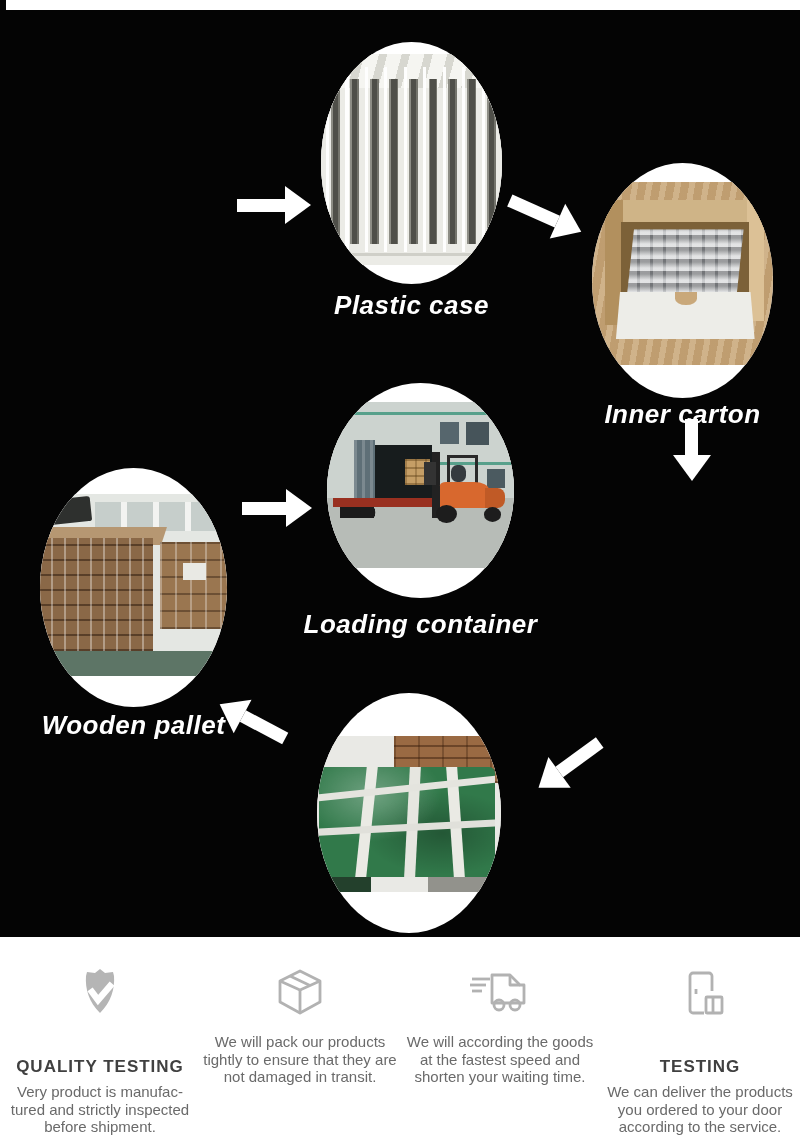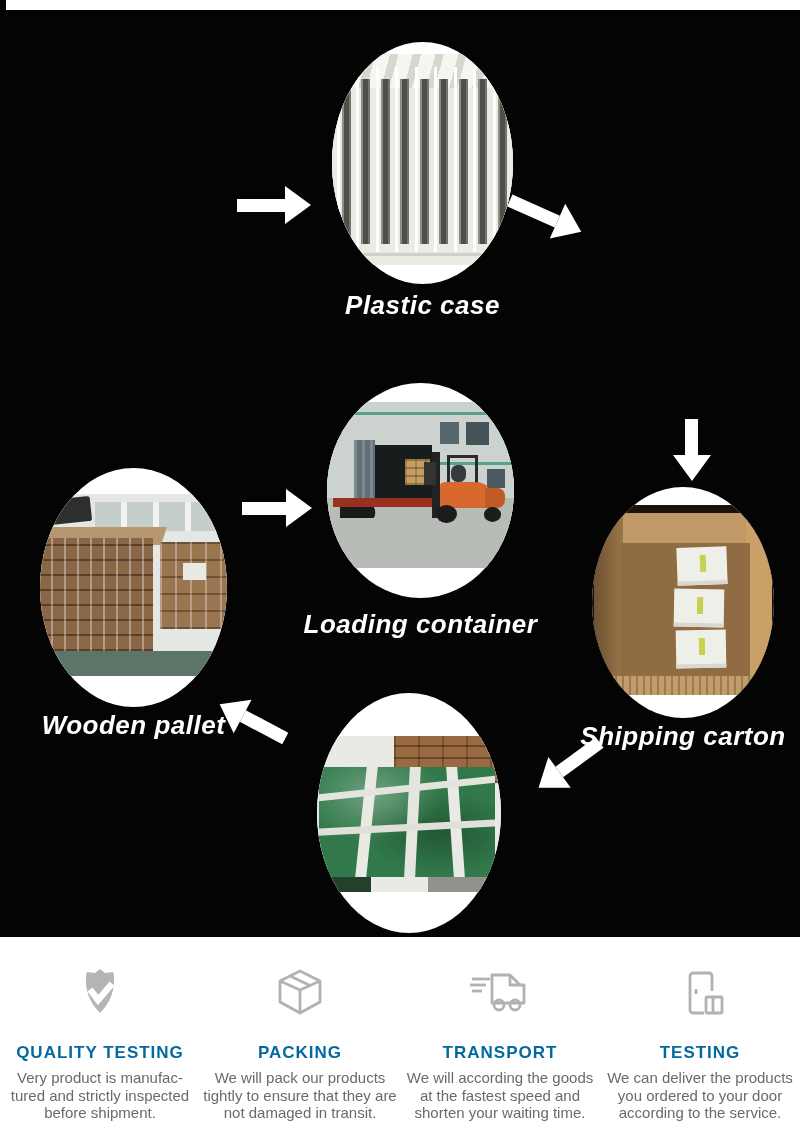--- a/index.html
+++ b/index.html
@@ -10,21 +10,21 @@
   
   .step{position:absolute;}
   .bubble{position:relative;width:100%;height:100%;background:#ffffff;border-radius:50%;overflow:hidden;}
   .photo{position:absolute;left:-2px;right:-2px;overflow:hidden;}
   .photo > div{position:absolute;}
   .step-label{position:absolute;left:50%;transform:translateX(-50%);width:320px;text-align:center;
               color:#ffffff;font-weight:bold;font-style:italic;font-size:26px;letter-spacing:0.5px;}
 
   .step-laser  {left:40px;  top:143px; width:183px; height:231px;}
   .step-laser  .step-label{top:236px;}
-  .step-plastic{left:332px; top:42px;  width:181px; height:242px;text-decoration:underline;}
+  .step-plastic{left:321px; top:42px;  width:181px; height:242px;text-decoration:underline;}
   .step-plastic .step-label{top:248px;}
   .step-inner  {left:592px; top:163px; width:181px; height:235px;}
   .step-inner  .step-label{top:236px;}
   .step-load   {left:327px; top:383px; width:187px; height:215px;}
   .step-load   .step-label{top:226px;}
   .step-wood   {left:40px;  top:468px; width:187px; height:239px;}
   .step-wood   .step-label{top:242px;}
   .step-ship   {left:592px; top:487px; width:182px; height:231px;}
   .step-ship   .step-label{top:234px;}
   .step-bale   {left:317px; top:693px; width:184px; height:240px;}
@@ -159,21 +159,21 @@
   .ph-bale .sv1{left:24%;top:-5%;width:6%;height:110%;background:#eaeae4;transform:rotate(6deg);}
   .ph-bale .sv2{left:50%;top:-5%;width:6%;height:110%;background:#e6e6e0;transform:rotate(3deg);}
   .ph-bale .sv3{left:74%;top:-5%;width:6%;height:110%;background:#eaeae4;transform:rotate(-4deg);}
   .ph-bale .sh1{left:-5%;top:16%;width:110%;height:6%;background:#e4e4de;transform:rotate(-6deg);}
   .ph-bale .sh2{left:-5%;top:52%;width:110%;height:6%;background:#e0e0da;transform:rotate(-3deg);}
 
   
   .footer{position:absolute;left:0;right:0;top:937px;height:209px;background:#ffffff;display:flex;}
   .feature{flex:1;text-align:center;padding-top:20px;}
   .feature .icon{height:76px;display:flex;align-items:center;justify-content:center;}
-  .feature h3{margin:10px 0 6px 0;font-size:17px;font-weight:bold;color:#0369a1;letter-spacing:1px;}
+  .feature h3{margin:24px 0 6px 0;font-size:17px;font-weight:bold;color:#404040;letter-spacing:1px;}
   .feature p{margin:0 -8px;font-size:15px;line-height:1.18;color:#6a6a6a;white-space:pre-line;}
 </style>
 </head>
 <body>
 
 <div class="canvas">
   <div class="top-strip"></div>
 
 
   <div class="step step-plastic">
@@ -182,20 +182,34 @@
         <div class="ridges"></div>
         <div class="tray"></div>
         <div class="taps"></div>
         <div class="slotlines"></div>
         <div class="caseedge"></div>
       </div>
     </div>
     <div class="step-label">Plastic case</div>
   </div>
 
+  <div class="step step-inner">
+    <div class="bubble">
+      <div class="photo ph-inner">
+        <div class="backwall"></div>
+        <div class="leftwall"></div>
+        <div class="rightwall"></div>
+        <div class="cavity"></div>
+        <div class="rolls"></div>
+        <div class="trayfront"></div>
+        <div class="notch"></div>
+      </div>
+    </div>
+    <div class="step-label">Inner carton</div>
+  </div>
 
   <div class="step step-wood">
     <div class="bubble">
       <div class="photo ph-wood">
         <div class="winband"></div>
         <div class="equip"></div>
         <div class="stacktop"></div>
         <div class="stackmain"></div>
         <div class="stackright"></div>
         <div class="whitelabel"></div>
@@ -226,41 +240,20 @@
         <div class="fldriver"></div>
         <div class="flbody"></div>
         <div class="flcounter"></div>
         <div class="flwheel1"></div>
         <div class="flwheel2"></div>
       </div>
     </div>
     <div class="step-label">Loading container</div>
   </div>
 
-  <div class="step step-ship">
-    <div class="bubble">
-      <div class="photo ph-ship">
-        <div class="wallback"></div>
-        <div class="wallleft"></div>
-        <div class="wallright"></div>
-        <div class="floorin"></div>
-        <div class="flap"></div>
-        <div class="wbox wbox1">
-            <span class="sticker"></span>
-          </div>
-        <div class="wbox wbox2">
-            <span class="sticker"></span>
-          </div>
-        <div class="wbox wbox3">
-            <span class="sticker"></span>
-          </div>
-      </div>
-    </div>
-    <div class="step-label">Shipping carton</div>
-  </div>
 
   <div class="step step-bale">
     <div class="bubble">
       <div class="photo ph-bale">
         <div class="boxesbg"></div>
         <div class="floorgray"></div>
         <div class="shadowleft"></div>
         <div class="bale">
           <div class="sv1"></div>
           <div class="sv2"></div>
@@ -314,39 +307,37 @@
 
     <div class="feature">
       <div class="icon">
         <svg width="64" height="64" viewBox="0 0 64 64" fill="none" stroke="#b2b2b2" stroke-width="2.8" stroke-linejoin="round">
           <path d="M32 8 L52 18 V39 L32 50 L12 39 V18 Z"></path>
           <path d="M12 18 L32 27 L52 18"></path>
           <path d="M32 27 V50"></path>
           <path d="M22 13 L42 22.5"></path>
         </svg>
       </div>
-      <h3>PACKING</h3>
       <p>We will pack our products
 tightly to ensure that they are
 not damaged in transit.</p>
     </div>
 
     <div class="feature">
       <div class="icon">
         <svg width="64" height="64" viewBox="0 0 64 64" fill="none" stroke="#b2b2b2" stroke-width="2.8" stroke-linejoin="round">
           <line x1="4" y1="16" x2="22" y2="16"></line>
           <line x1="2" y1="22" x2="18" y2="22"></line>
           <line x1="4" y1="28" x2="14" y2="28"></line>
           <path d="M24 40 V12 H42 L52 22 H56 V40 H24 Z"></path>
           <path d="M42 12 V22 H52"></path>
           <circle cx="31" cy="42" r="5"></circle>
           <circle cx="47" cy="42" r="5"></circle>
         </svg>
       </div>
-      <h3>TRANSPORT</h3>
       <p>We will according the goods
 at the fastest speed and
 shorten your waiting time.</p>
     </div>
 
     <div class="feature">
       <div class="icon">
         <svg width="64" height="64" viewBox="0 0 64 64" fill="none" stroke="#b2b2b2" stroke-width="2.8" stroke-linejoin="round">
           <path d="M44 28 V13 a3 3 0 0 0 -3 -3 H25 a3 3 0 0 0 -3 3 v34 a3 3 0 0 0 3 3 h11"></path>
           <line x1="28" y1="26" x2="28" y2="31"></line>

